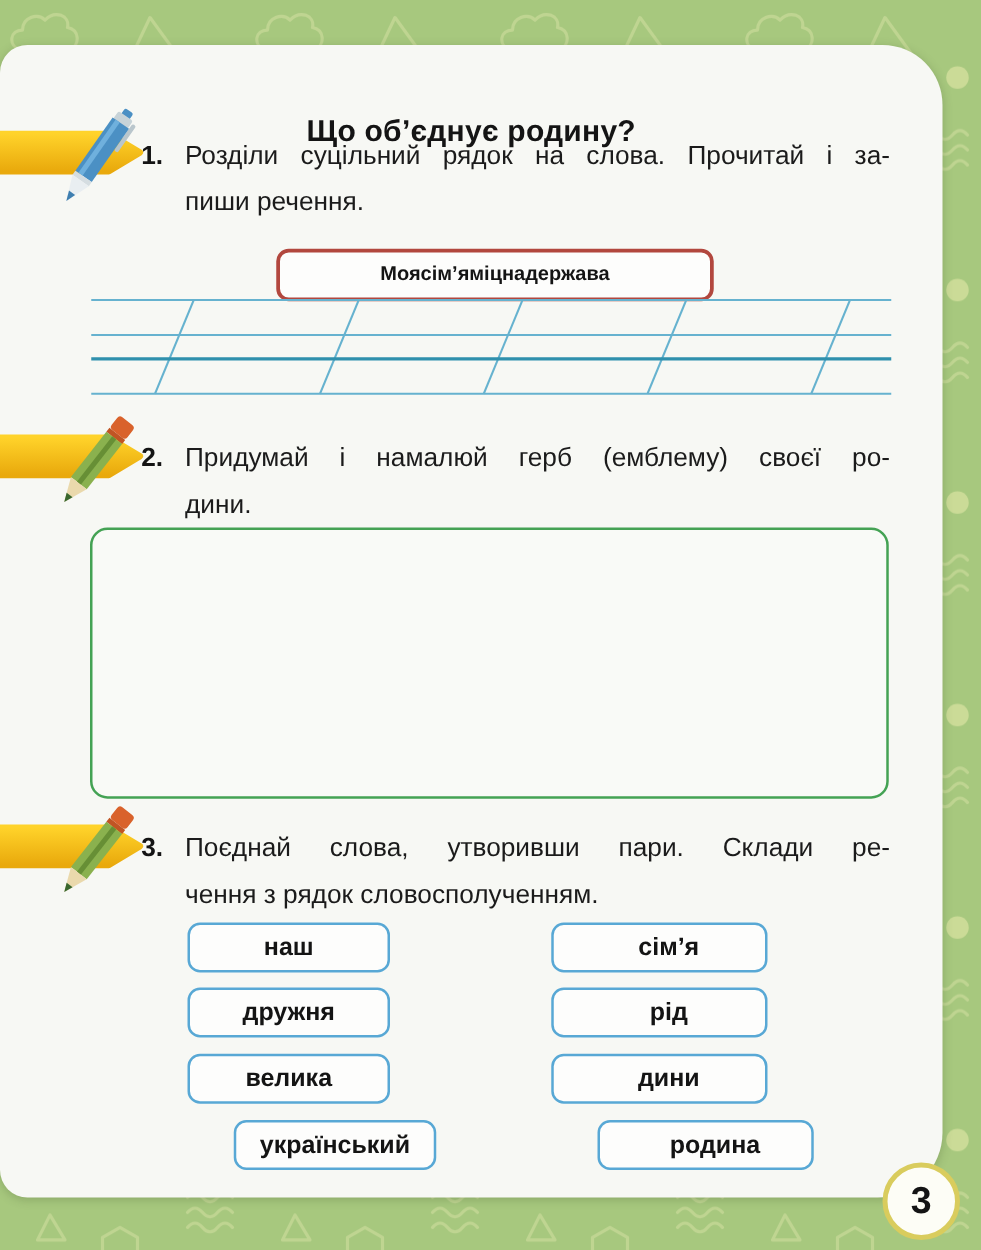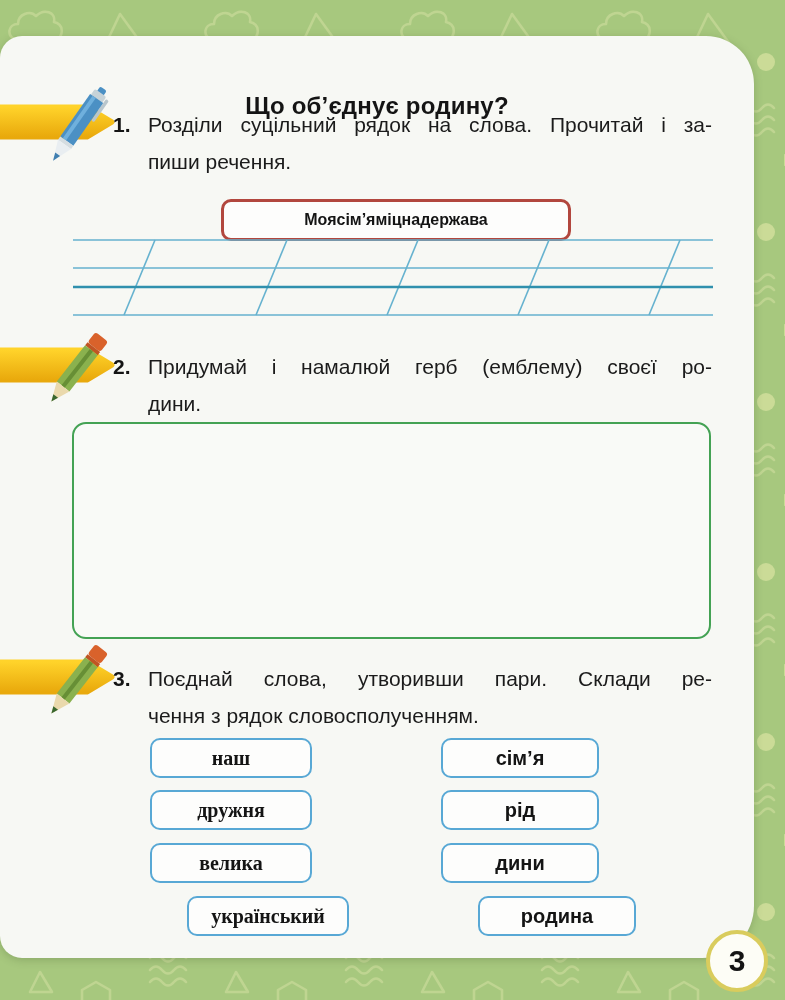--- a/index.html
+++ b/index.html
@@ -43,22 +43,22 @@
   .draw-box{
     position:absolute;left:72px;top:386px;width:635px;height:213px;
     border:2.5px solid #44a254;border-radius:14px;background:#f9faf7;
   }
   .word-box{
     position:absolute;height:36px;
     border:2px solid #58a8d5;border-radius:10px;background:#fdfdfc;
     display:flex;align-items:center;justify-content:center;
     font-size:20px;font-weight:bold;color:#141414;
   }
-  .col-left{left:150px;width:158px;font-family:Liberation Serif, serif;}
-  .col-right{left:441px;width:154px;}
+  .col-left{left:150px;width:158px;}
+  .col-right{left:441px;width:154px;padding-left:15px;}
   .row-0{top:702px;}.row-1{top:754px;}.row-2{top:807px;}.row-3{top:860px;margin-left:37px;}
   .page-num-circle{
     position:absolute;left:706px;top:930px;width:54px;height:54px;z-index:2;
     background:#fdfdf6;border:4px solid #d9cc5d;border-radius:50%;
     display:flex;align-items:center;justify-content:center;
     font-size:30px;font-weight:bold;color:#141414;
   }
 </style>
 </head>
 <body>

